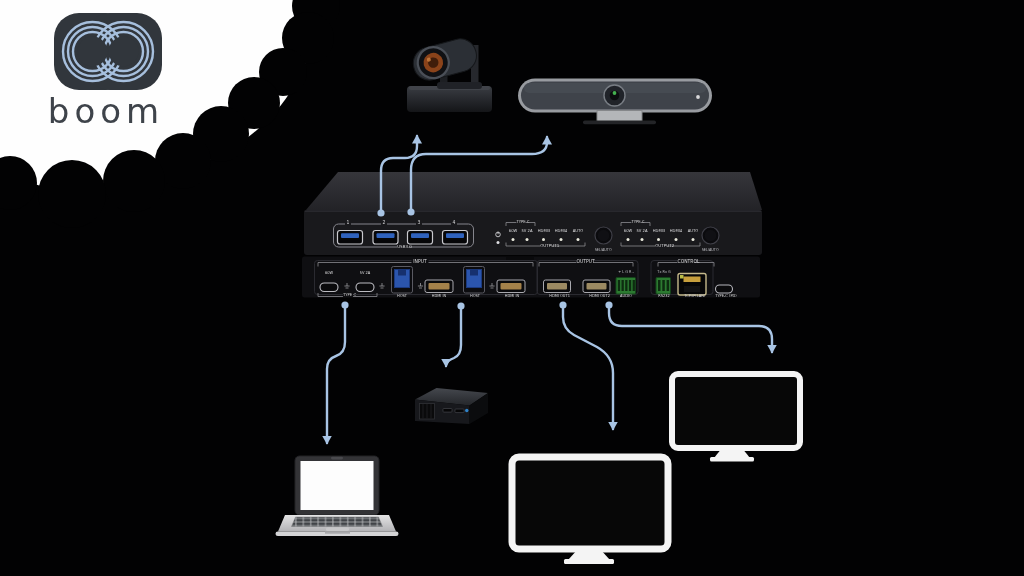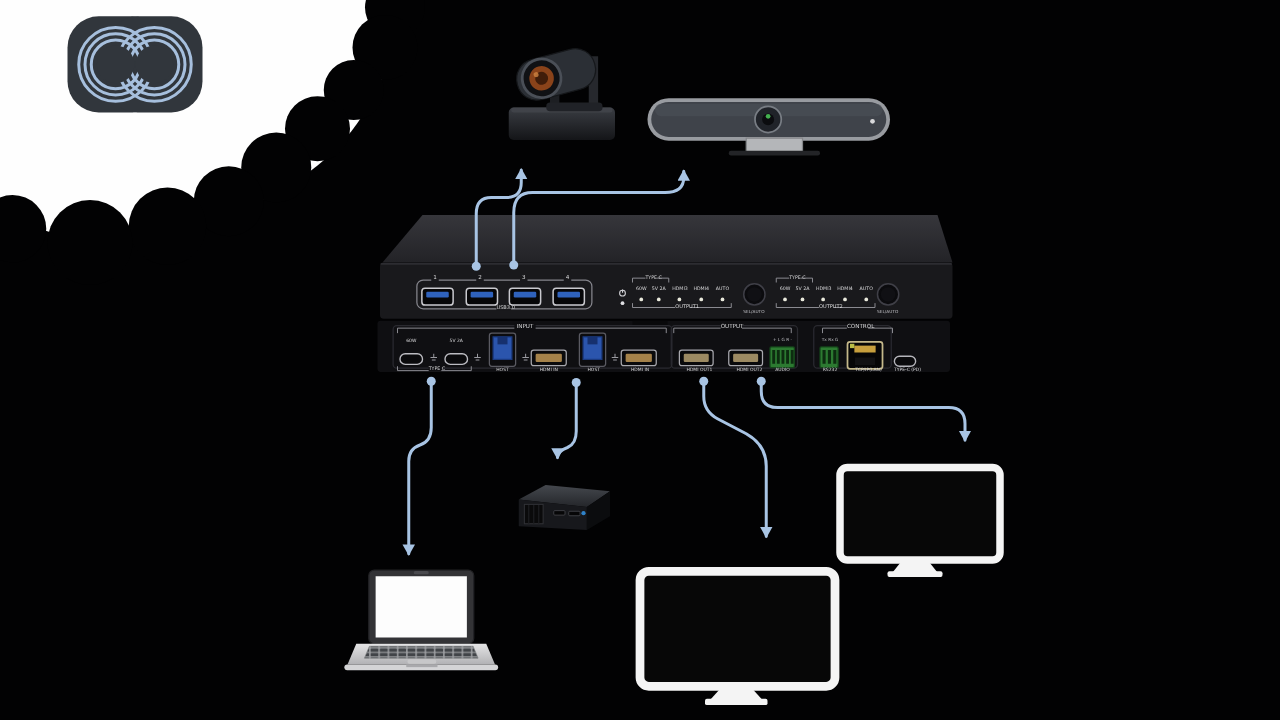--- a/index.html
+++ b/index.html
@@ -309,20 +309,21 @@
   <g fill="#a8c4e4">
     <circle cx="381" cy="213" r="3.6"></circle>
         <circle cx="411" cy="212" r="3.6"></circle>
     <circle cx="345" cy="305" r="3.6"></circle>
         <circle cx="461" cy="306" r="3.6"></circle>
     <circle cx="563" cy="305" r="3.6"></circle>
         <circle cx="609" cy="305" r="3.6"></circle>
   </g>
 </svg>
 
+<div id="brand-text">boom</div>
 
 <div class="lb sc50 bgf" style="left:342px;top:220.2px;width:12px">1</div>
 <div class="lb sc50 bgf" style="left:378px;top:220.2px;width:12px">2</div>
 <div class="lb sc50 bgf" style="left:413px;top:220.2px;width:12px">3</div>
 <div class="lb sc50 bgf" style="left:448px;top:220.2px;width:12px">4</div>
 <div class="lb sc45 bgf" style="left:390px;top:244px;width:26px">USB3.0</div>
 
 <div class="lb sc42 bgf" style="left:509.5px;top:220.2px;width:22px">TYPE C</div>
 <div class="lb sc42" style="left:491px;top:228.8px;width:44px">60W</div>
 <div class="lb sc42" style="left:505px;top:228.8px;width:44px">5V 2A</div>

